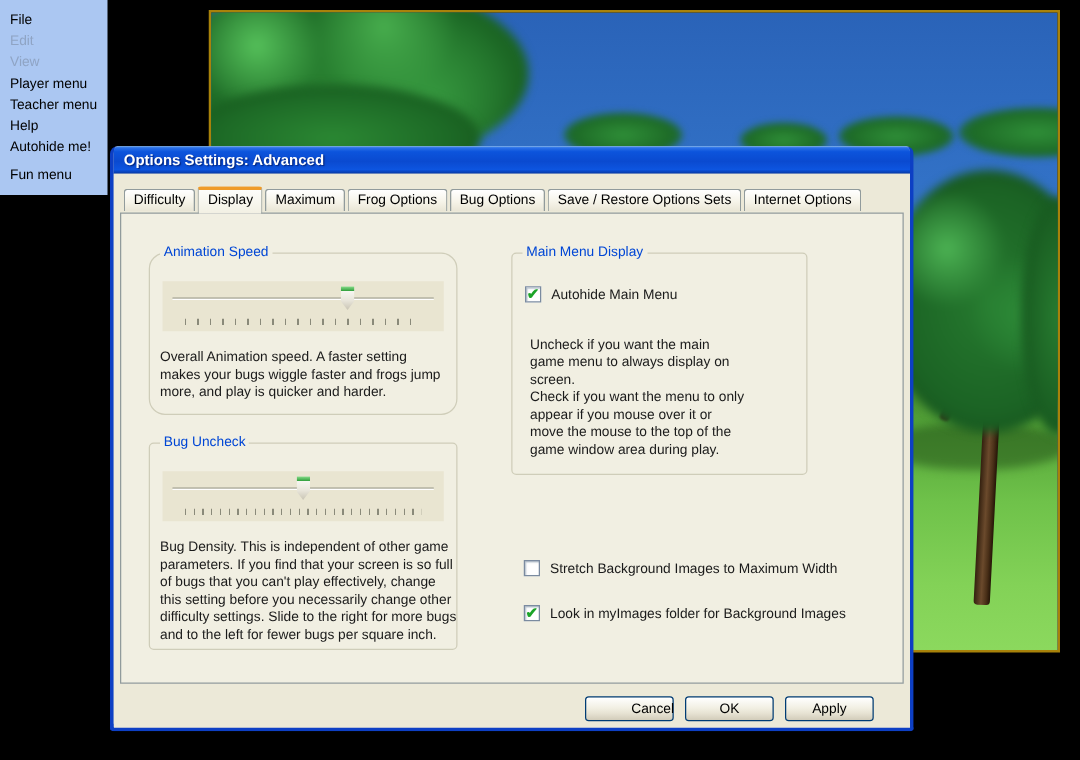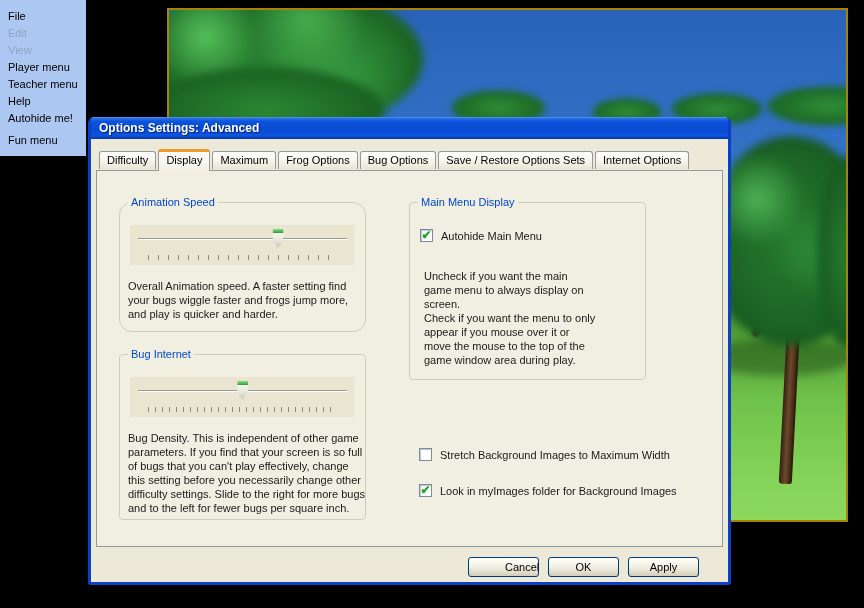--- a/index.html
+++ b/index.html
@@ -222,25 +222,25 @@
 
       <div class="groupbox gb-animation">
         <div class="caption">Animation Speed</div>
         <div class="slider-panel">
           <div class="track-area">
             <div class="track"></div>
             <div class="thumb" style="left: 67%;"></div>
           </div>
           <div class="ticks"></div>
         </div>
-        <div class="desc desc-animation">Overall Animation speed. A faster setting find your bugs wiggle faster and frogs jump more, and play is quicker and  harder.</div>
+        <div class="desc desc-animation">Overall Animation speed. A faster setting makes your bugs wiggle faster and frogs jump more, and play is quicker and  harder.</div>
       </div>
 
       <div class="groupbox gb-bugdensity">
-        <div class="caption">Bug Internet</div>
+        <div class="caption">Bug Uncheck</div>
         <div class="slider-panel">
           <div class="track-area">
             <div class="track"></div>
             <div class="thumb" style="left: 50%;"></div>
           </div>
           <div class="ticks dense"></div>
         </div>
         <div class="desc desc-bugdensity">Bug Density. This is independent of other game parameters. If you find that your screen is so full of bugs that you can't play effectively, change this setting before you necessarily change other difficulty settings. Slide to the right for more bugs and to the left for fewer bugs per square inch.</div>
       </div>
 

